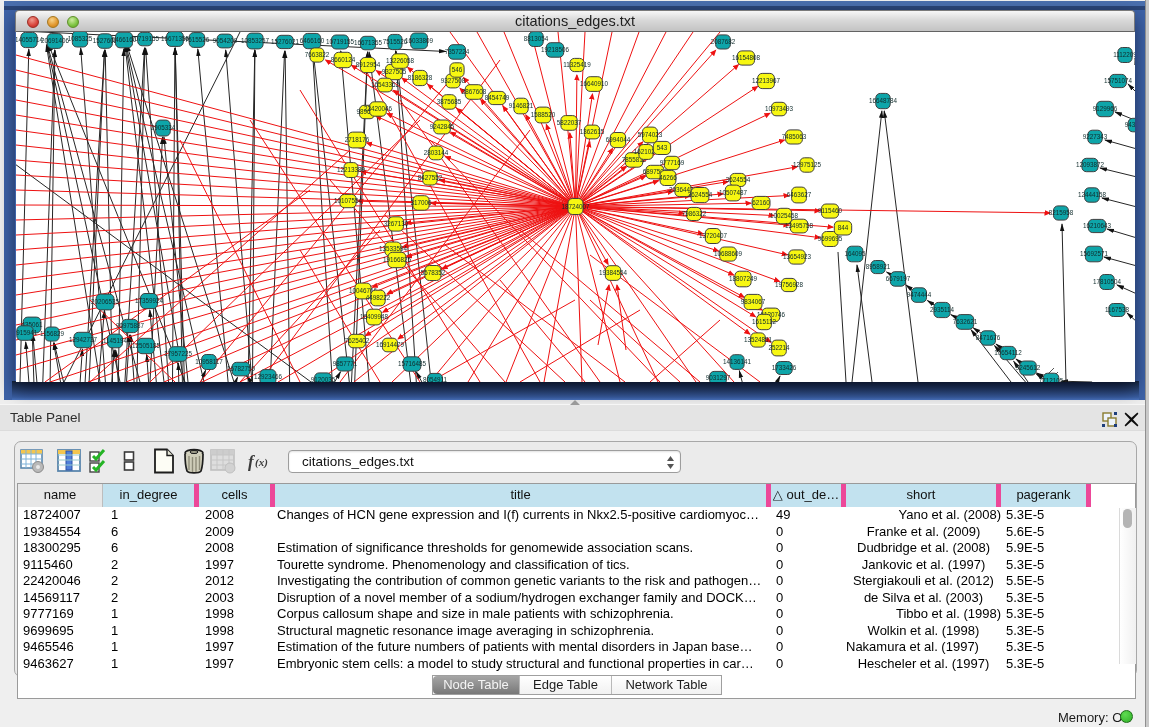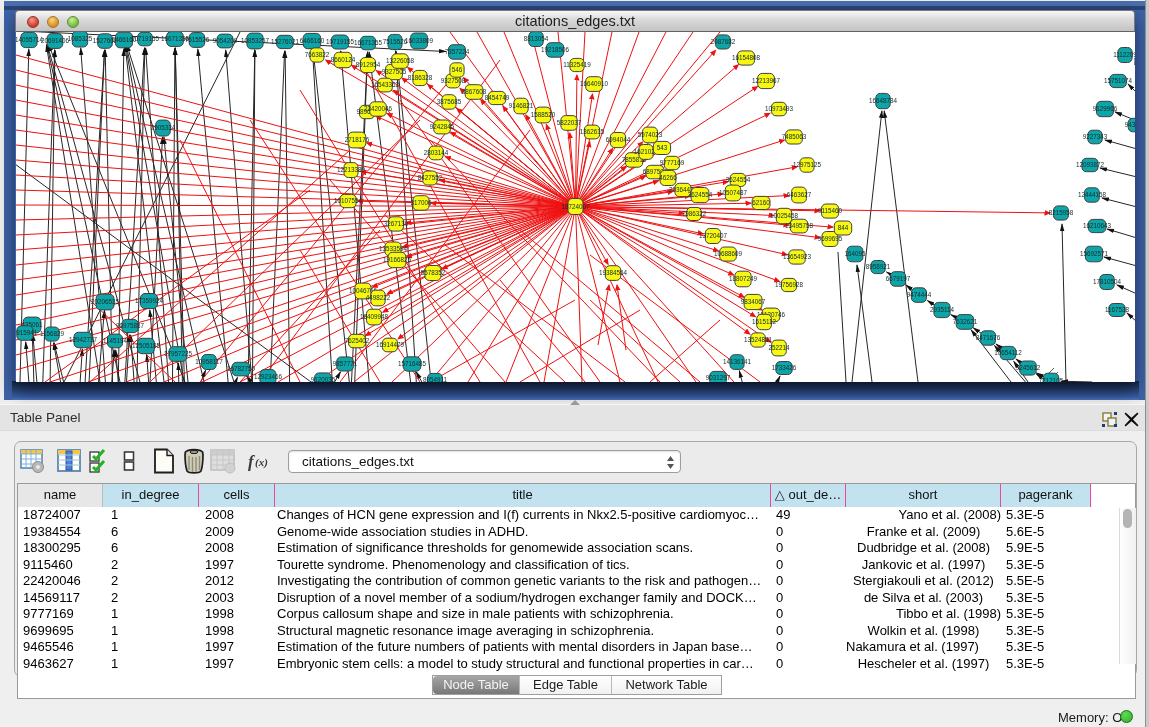--- a/index.html
+++ b/index.html
@@ -27,21 +27,21 @@
 #tpbar .lbl{position:absolute;left:10px;top:5px;font-size:13.5px;color:#2e2e2e}
 
 #panel{position:absolute;left:14px;top:441px;width:1123px;height:236px;background:#ebebeb;
   border:1px solid #a8a8a8;border-radius:7px}
 .icon{position:absolute;top:448px}
 #dropdown{position:absolute;left:288px;top:450px;width:393px;height:23px;background:#fff;
   border:1px solid #9d9d9d;border-radius:4px;box-shadow:inset 0 1px 2px rgba(0,0,0,.12)}
 #dropdown .txt{position:absolute;left:13px;top:3px;font-size:13.5px;color:#111}
 
 #table{position:absolute;left:17px;top:483px;width:1119px;height:216px;background:#fff;border:1px solid #9a9a9a;overflow:hidden}
-.hcell{position:absolute;top:0;height:23px;background:#c2e2ef;border-right:1px solid #ec4899;
+.hcell{position:absolute;top:0;height:23px;background:#c2e2ef;border-right:5px solid #ec4899;
   font-size:13px;color:#111;text-align:center;line-height:22px}
 .trow{position:absolute;left:0;width:1119px;height:17px;font-size:13px;color:#000}
 .trow span{position:absolute;top:0;white-space:nowrap;line-height:16px}
 
 #vsb{position:absolute;left:1119px;top:508px;width:17px;height:156px;background:linear-gradient(90deg,#ffffff,#f0f0f0);border-left:1px solid #dadada}
 #vsb .thumb{position:absolute;left:3px;top:1px;width:9px;height:19px;background:#b4b4b4;border-radius:5px}
 
 #tabs{position:absolute;left:432px;top:675px;width:290px;height:20px;border:1px solid #9f9f9f;
   border-radius:0;background:linear-gradient(#ffffff,#f1f1f1);box-shadow:0 1px 0 rgba(255,255,255,.8)}
 #tabs .seg{position:absolute;top:0;height:18px;font-size:13px;line-height:18px;text-align:center;color:#1c1c1c}
@@ -681,21 +681,20 @@
 <span style="left:187px">2008</span>
 <span style="left:259px">Changes of HCN gene expression and I(f) currents in Nkx2.5-positive cardiomyoc…</span>
 <span style="left:758px">49</span>
 <span style="left:828px;width:155px;text-align:right">Yano et al. (2008)</span>
 <span style="left:988px">5.3E-5</span>
 </div>
 <div class="trow" style="top:39.5px">
 <span style="left:5px">19384554</span>
 <span style="left:93px">6</span>
 <span style="left:187px">2009</span>
-<span style="left:259px">Genome-wide association studies in ADHD.</span>
 <span style="left:758px">0</span>
 <span style="left:828px;width:155px;text-align:center">Franke et al. (2009)</span>
 <span style="left:988px">5.6E-5</span>
 </div>
 <div class="trow" style="top:56.1px">
 <span style="left:5px">18300295</span>
 <span style="left:93px">6</span>
 <span style="left:187px">2008</span>
 <span style="left:259px">Estimation of significance thresholds for genomewide association scans.</span>
 <span style="left:758px">0</span>

